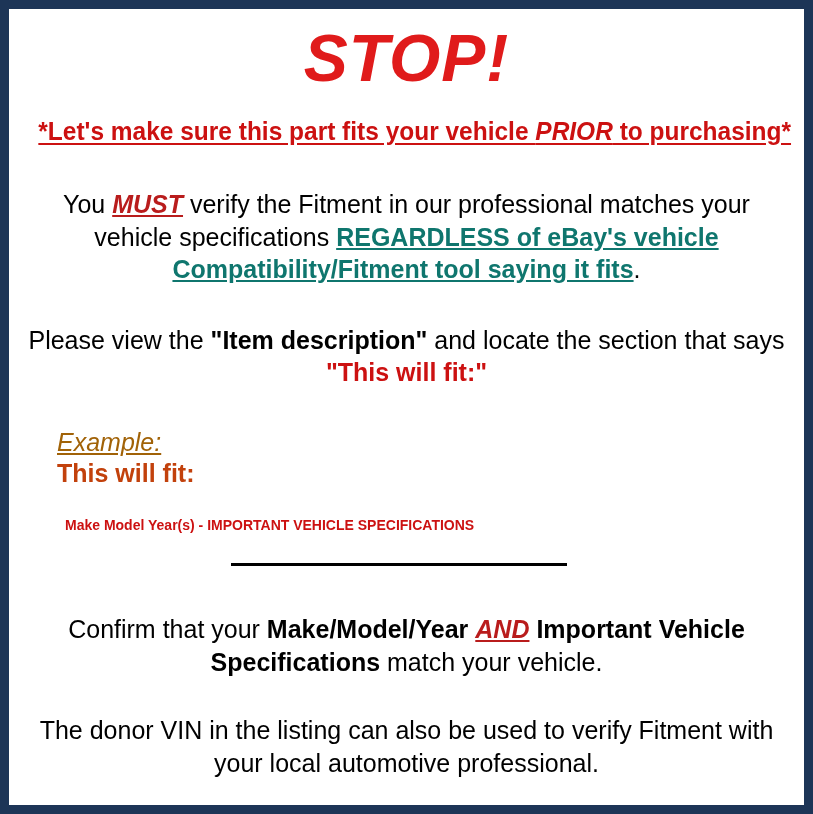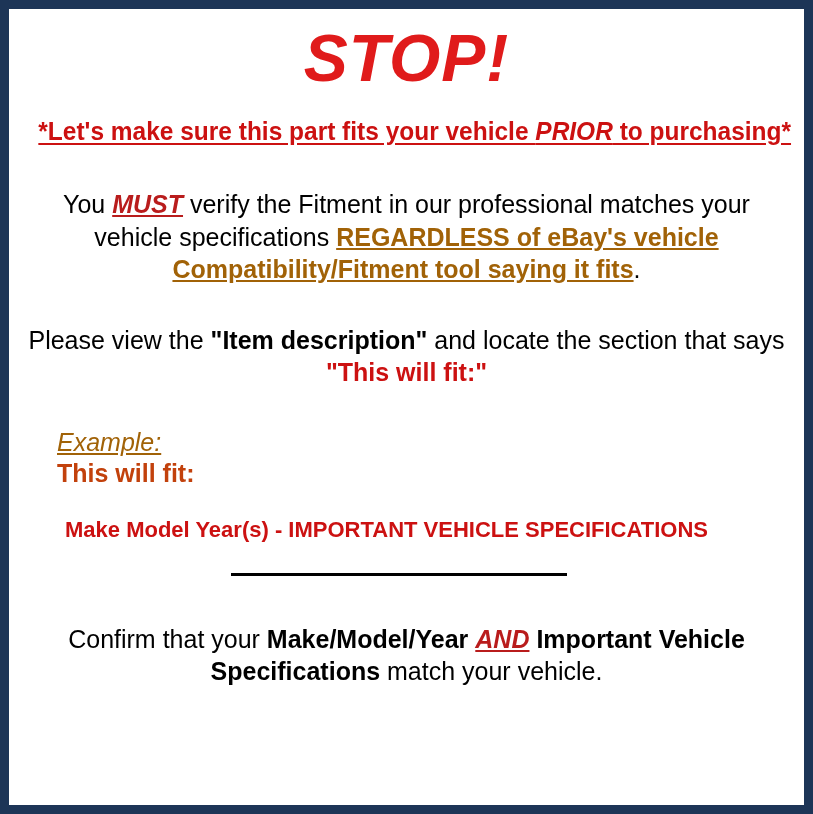--- a/index.html
+++ b/index.html
@@ -74,21 +74,21 @@
   .red-b { color: #cc1111; font-weight: bold; }
   .b { font-weight: bold; }
   .emph-red {
     color: #b91c1c;
     font-weight: bold;
     font-style: italic;
     text-decoration: underline;
     text-underline-offset: 2px;
   }
   .red-bu {
-    color: #a16207;
+    color: #0f766e;
     font-weight: bold;
     text-decoration: underline;
     text-underline-offset: 2px;
   }
 
   
   .example-block {
     margin-top: 40px;
     padding-left: 34px;
     text-align: left;
@@ -103,21 +103,21 @@
     line-height: 1.1;
   }
   .fit-label {
     font-size: 25px;
     font-weight: bold;
     color: #c2410c;
     line-height: 1.25;
     margin-top: 2px;
   }
   .fit-spec {
-    font-size: 22px;
+    font-size: 14px;
     font-weight: bold;
     color: #cc1111;
     line-height: 1.2;
     margin-top: 27px;
     padding-left: 8px;
     white-space: nowrap;
   }
 
   
   .divider-wrap {
@@ -158,15 +158,16 @@
     </div>
 
     <div class="divider-wrap">
       <div class="divider"></div>
     </div>
 
     <p class="para p-confirm">
       <span>Confirm that your </span><span class="b">Make/Model/Year</span><span> </span><span class="emph-red">AND</span><span> </span><span class="b">Important Vehicle Specifications</span><span> match your vehicle.</span>
     </p>
 
+    <p class="para p-vin">The donor VIN in the listing can also be used to verify Fitment with your local automotive professional.</p>
 
   </div>
 </div>
 
 </body></html>

